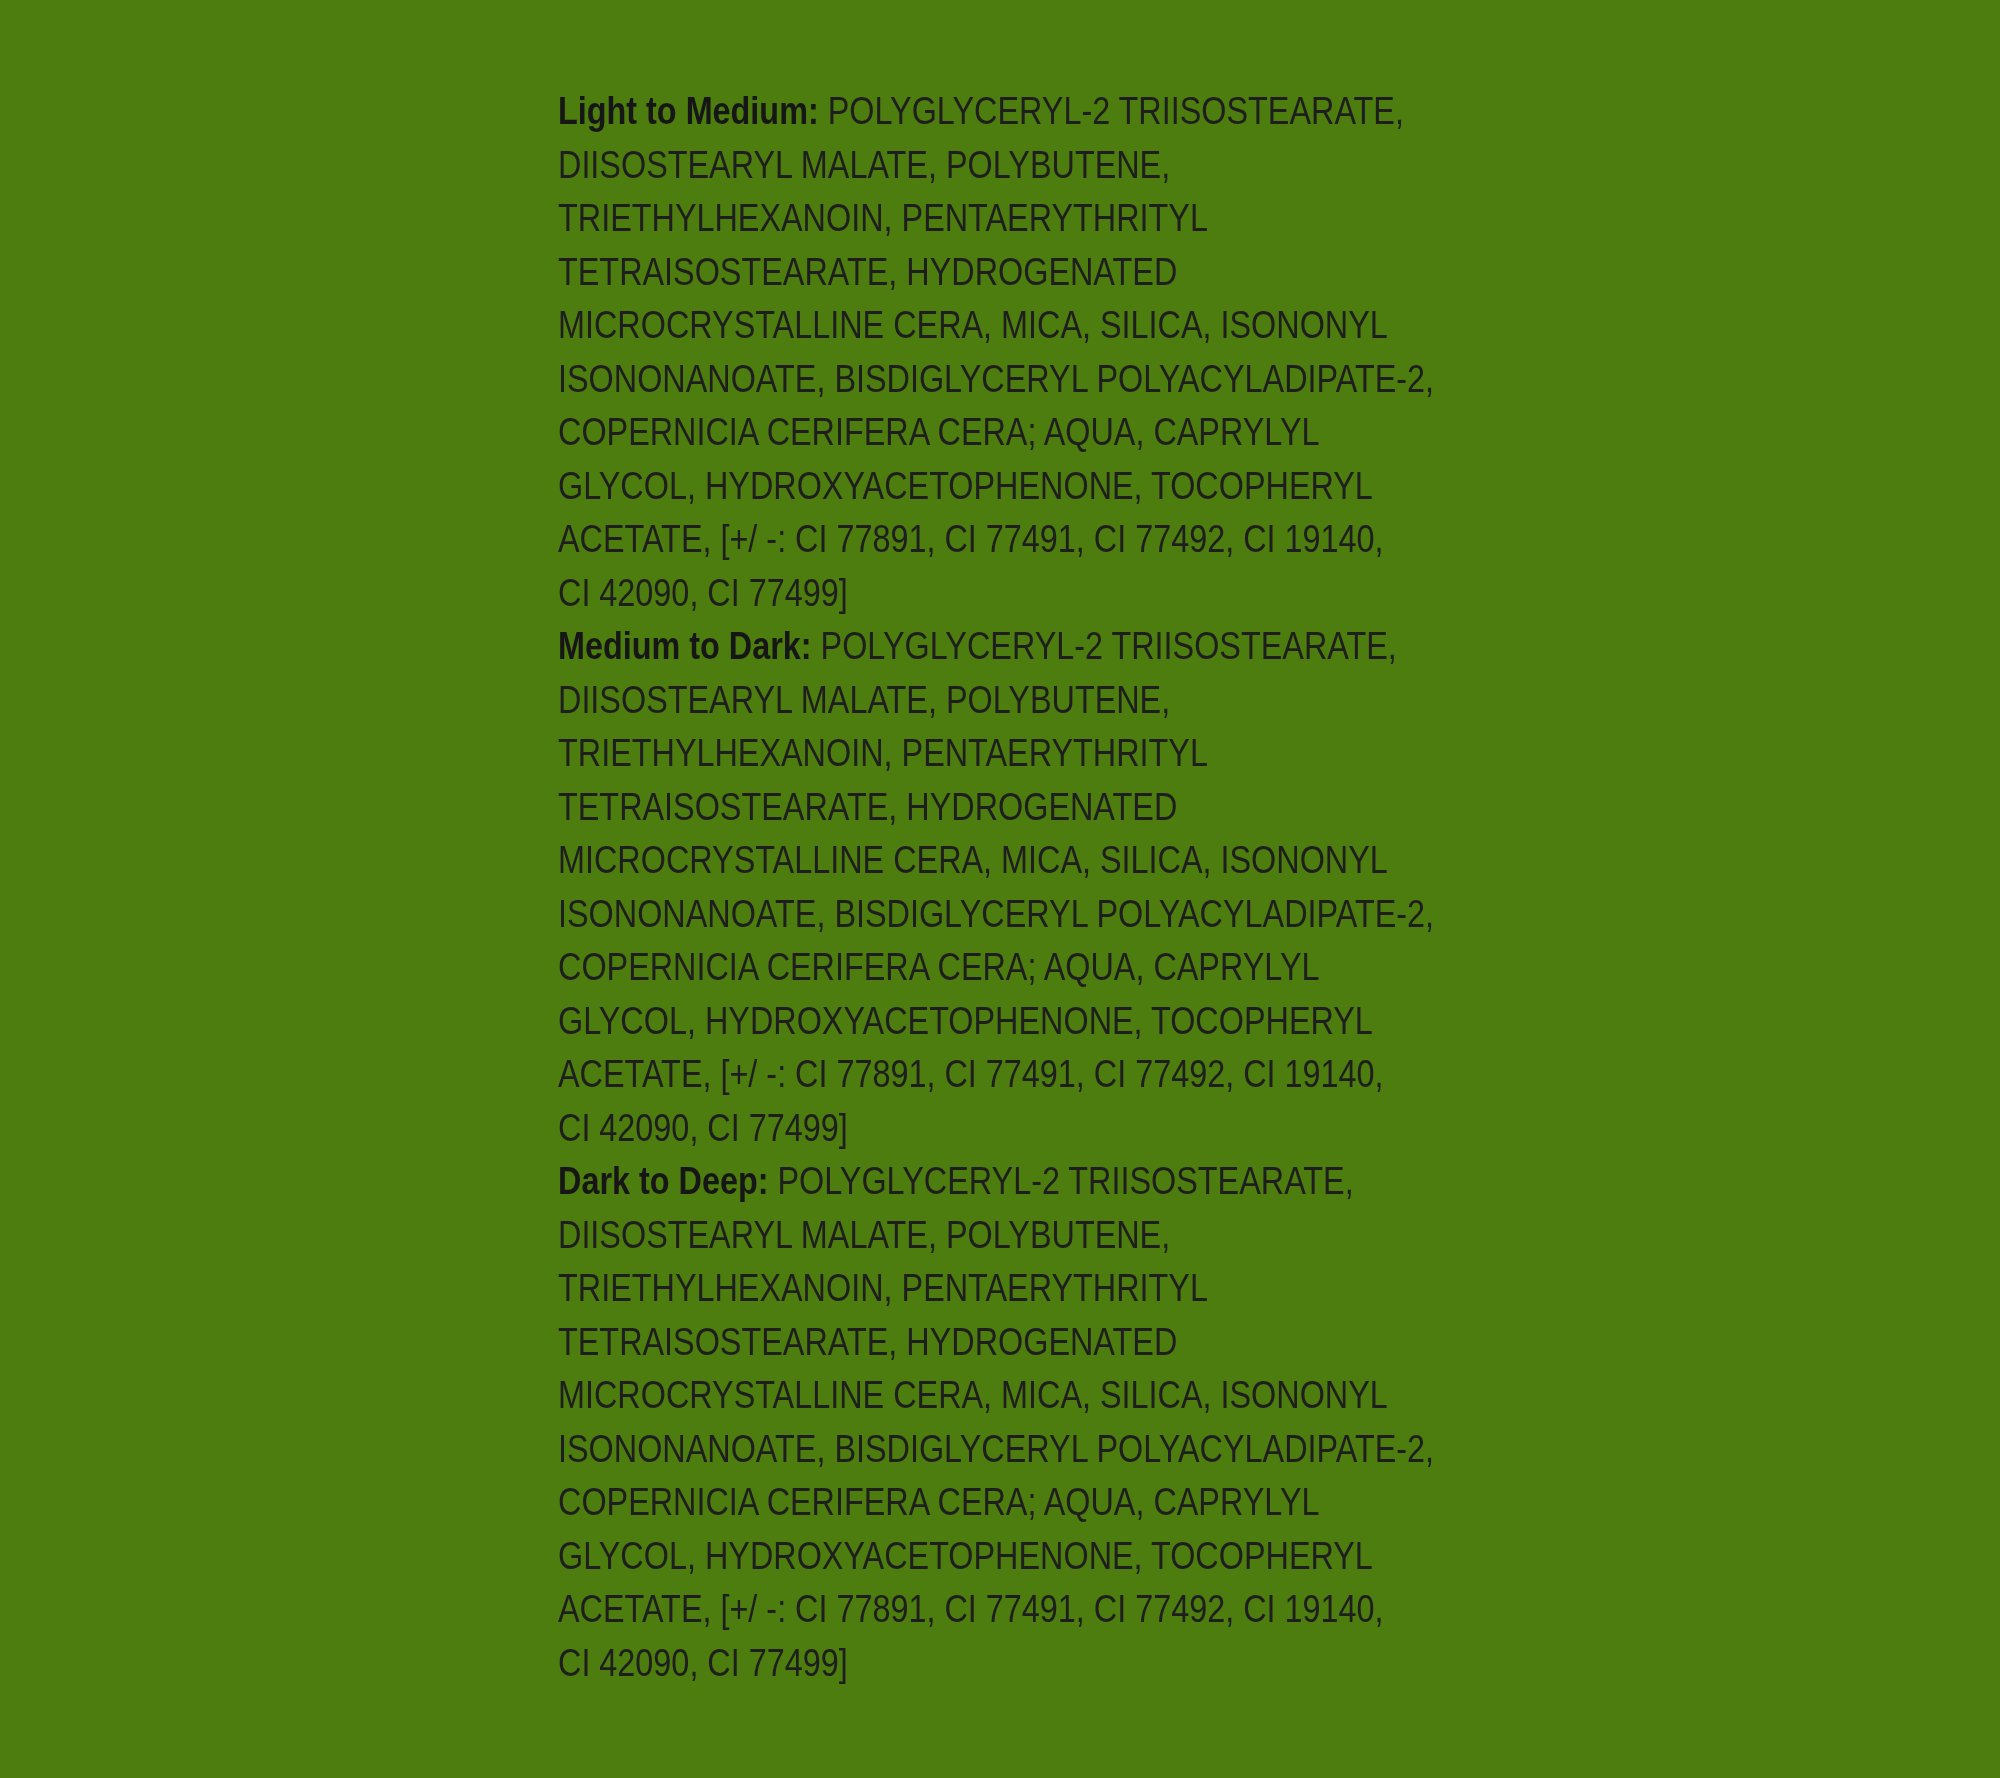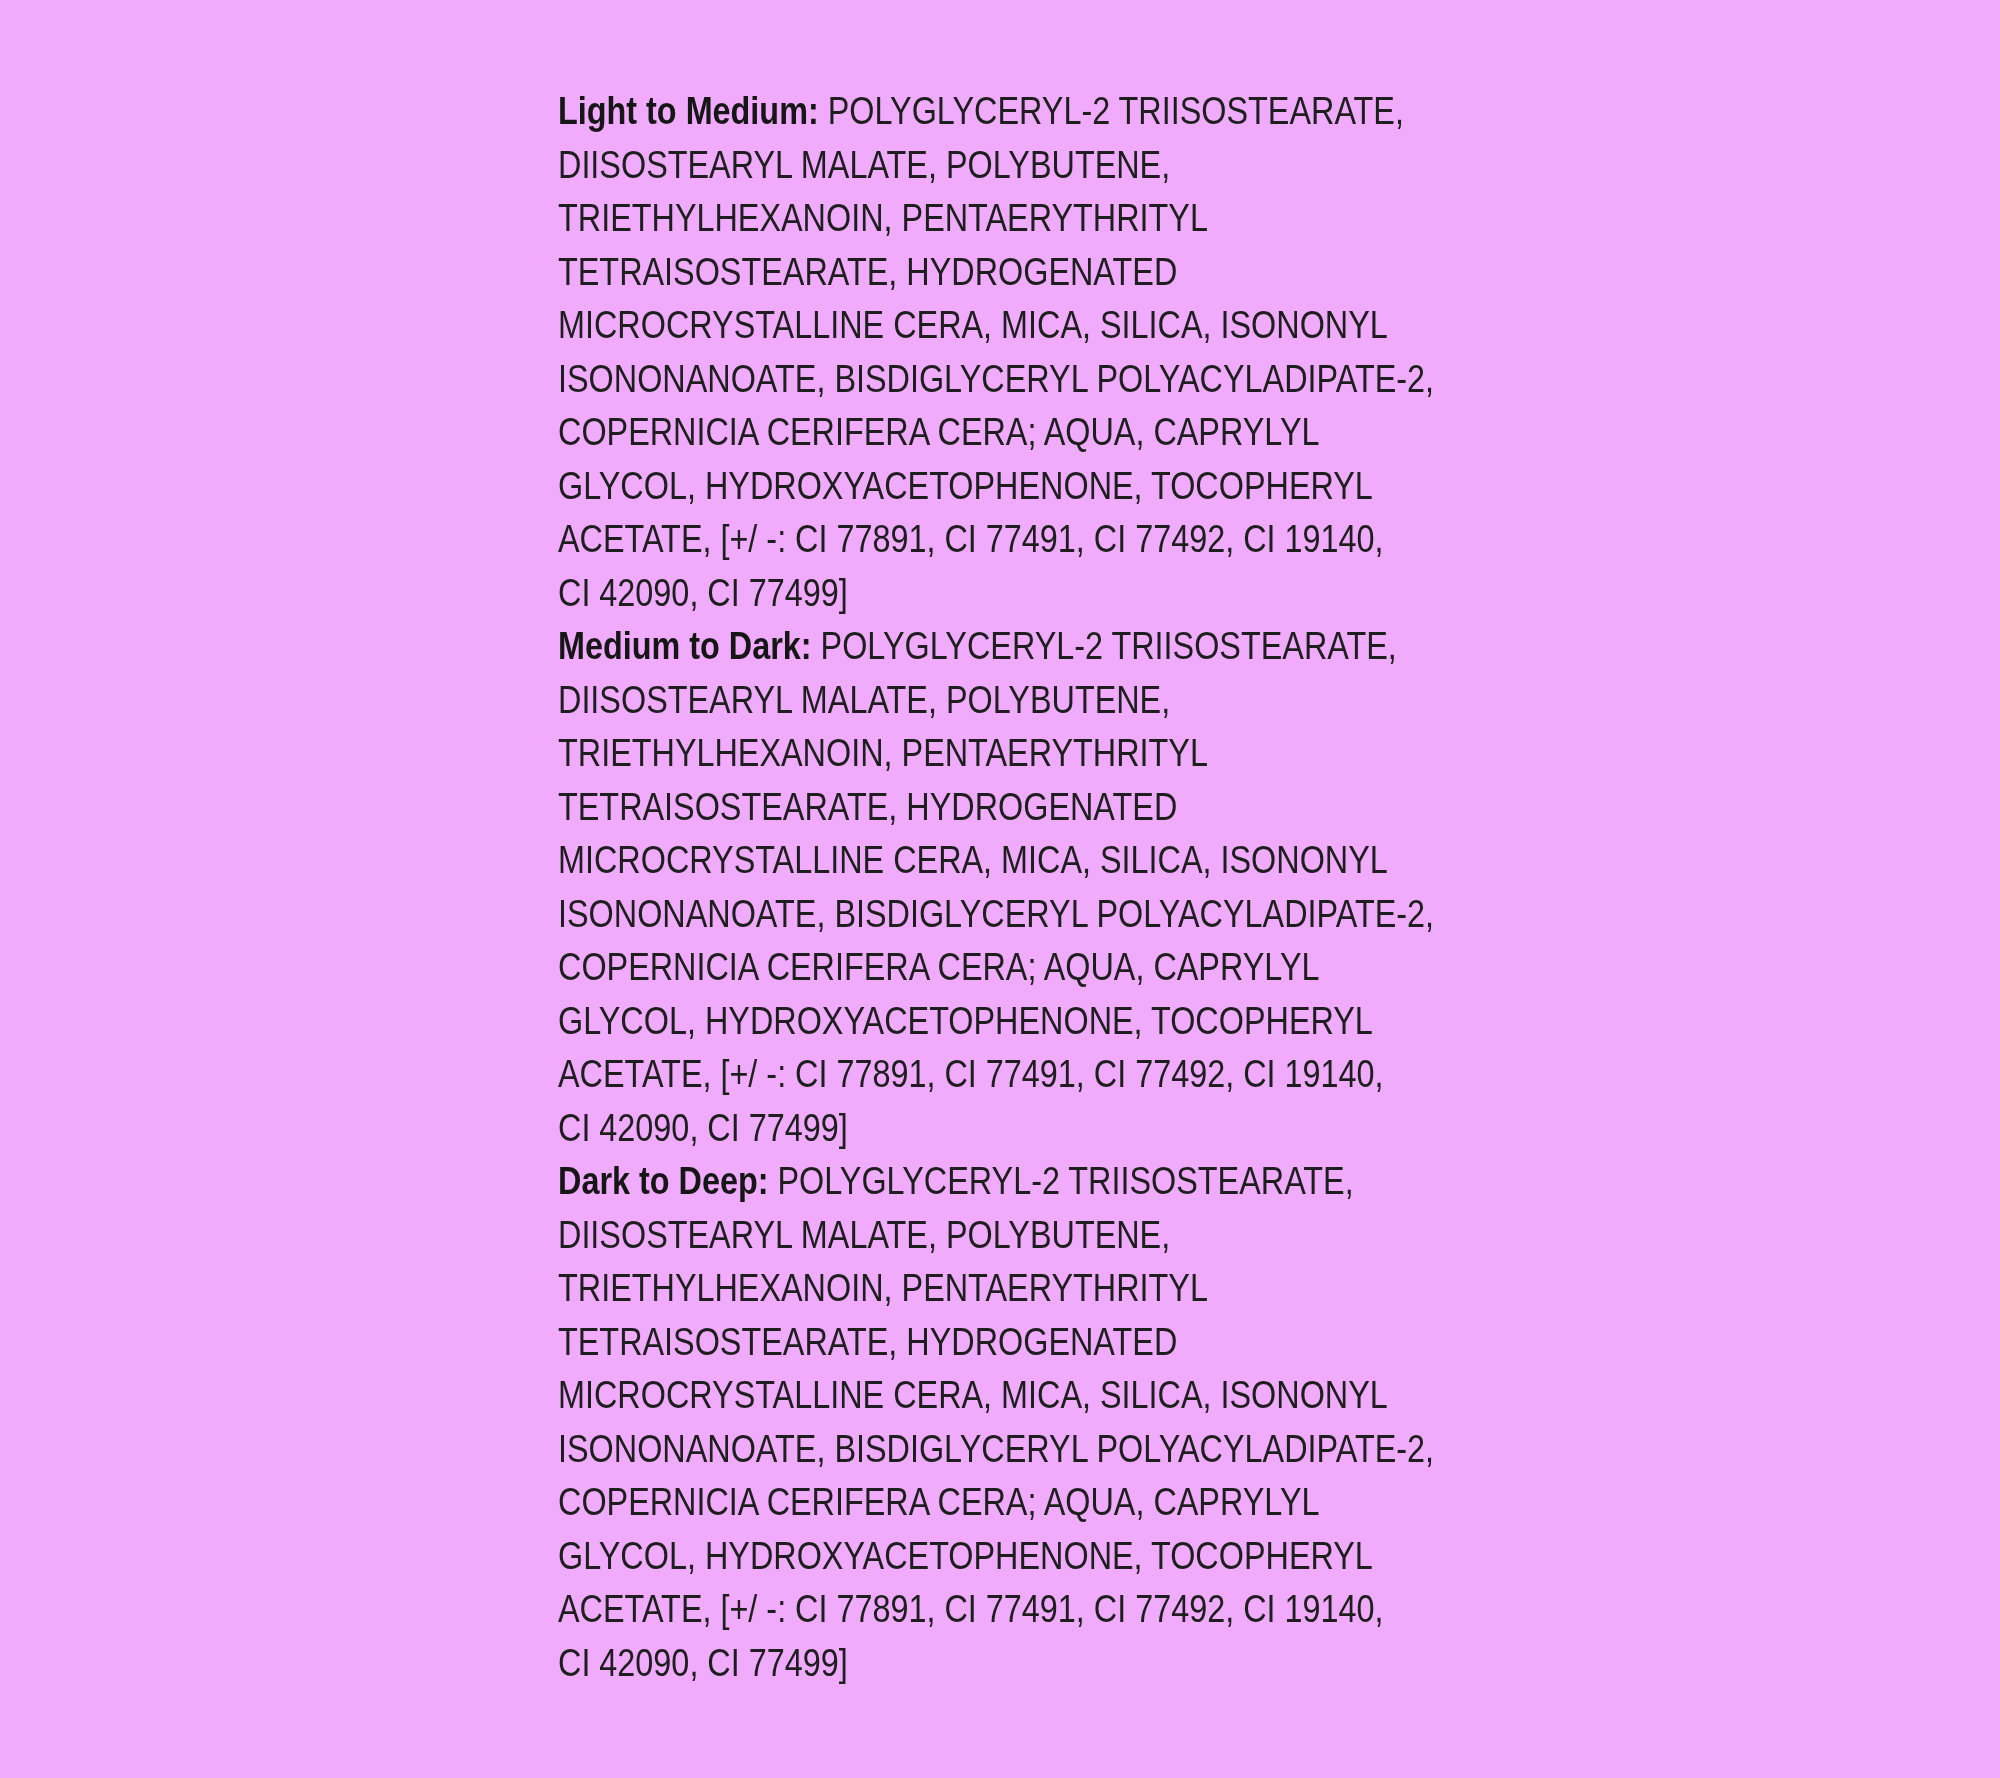--- a/index.html
+++ b/index.html
@@ -4,21 +4,21 @@
 <style>
   html, body {
     margin: 0;
     padding: 0;
     background: #ffffff;
   }
   .page {
     position: relative;
     width: 2000px;
     height: 1778px;
-    background: #f0abfc;
+    background: #4d7c0f;
     overflow: hidden;
   }
   .ingredients-block {
     position: absolute;
     left: 558px;
     top: 84px;
     width: 1090px;
     transform: scaleX(0.83);
     transform-origin: top left;
     font-family: "Liberation Sans", sans-serif;

